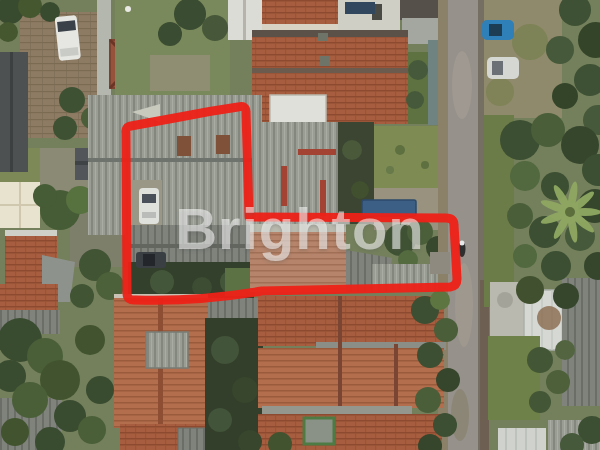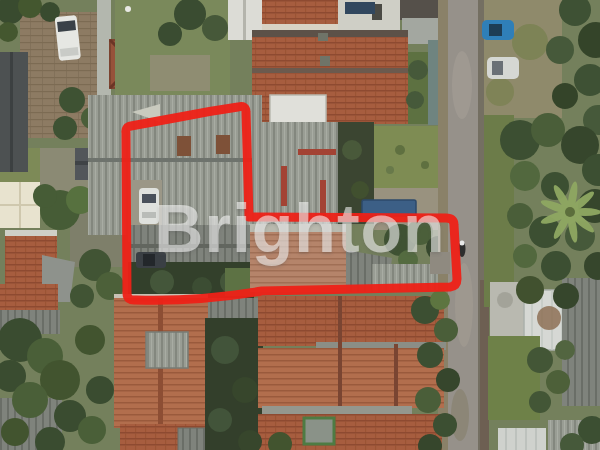--- a/index.html
+++ b/index.html
@@ -3,21 +3,21 @@
 <meta charset="utf-8">
 <style>
   html,body{margin:0;padding:0;background:#222;}
   .stage{
     position:relative;width:600px;height:450px;overflow:hidden;
     font-family:"Liberation Sans",sans-serif;
   }
   .stage svg{position:absolute;left:0;top:0;}
   .watermark{
     position:absolute;left:50%;top:228px;transform:translate(-50%,-50%);
-    font-size:68px;font-weight:700;letter-spacing:1px;
+    font-size:58px;font-weight:700;letter-spacing:1px;
     color:rgba(255,255,255,0.55);
     text-shadow:0 2px 3px rgba(90,90,90,0.25);
     user-select:none;pointer-events:none;white-space:nowrap;text-align:center;
   }
 </style>
 </head>
 <body>
 
 <div class="stage">
 <svg width="600" height="450" viewBox="0 0 600 450">

